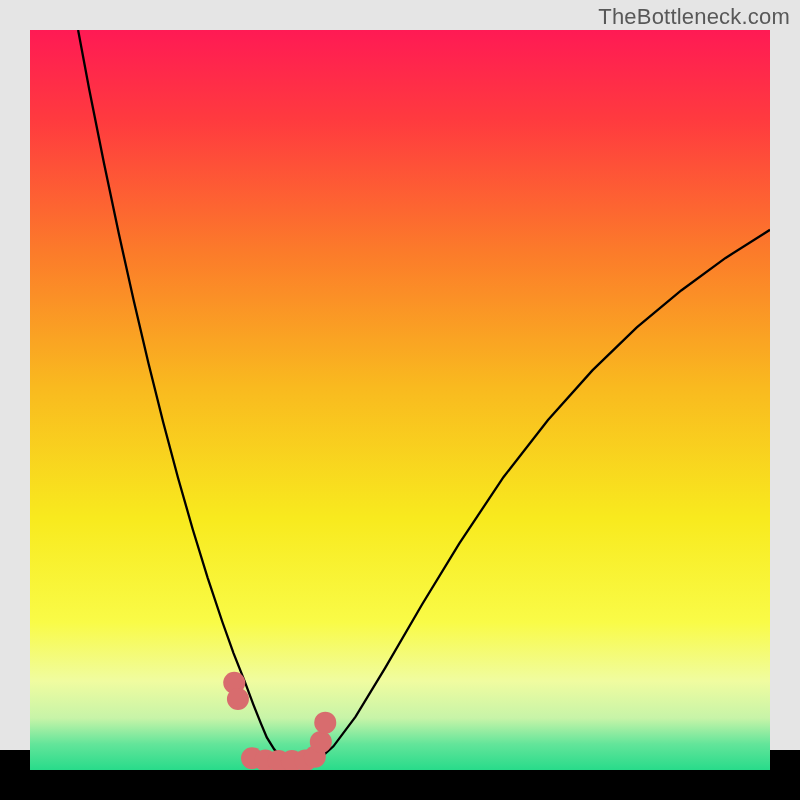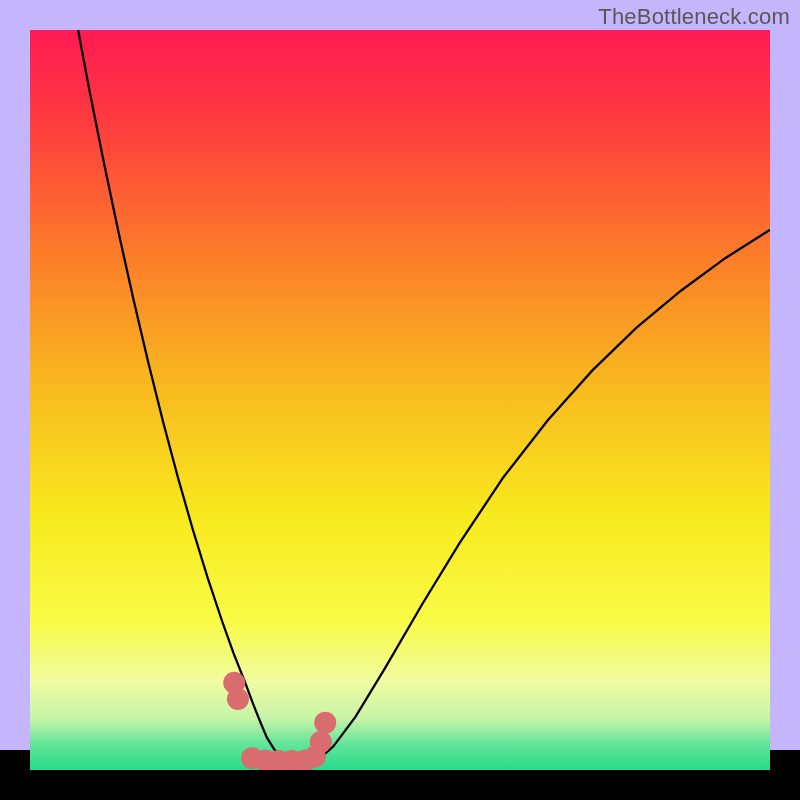--- a/index.html
+++ b/index.html
@@ -1,21 +1,21 @@
 <!DOCTYPE html>
 <html><head>
 <meta charset="utf-8">
 <style>
   * { margin: 0; padding: 0; box-sizing: border-box; }
   html, body { width: 800px; height: 800px; overflow: hidden; background: #000; }
   .frame {
     position: relative;
     width: 800px;
     height: 750px;
-    background: #c4b5fd;
+    background: #e5e5e5;
   }
   .plot {
     position: absolute;
     left: 30px;
     top: 30px;
     width: 740px;
     height: 740px;
     overflow: hidden;
   }
   .watermark {

